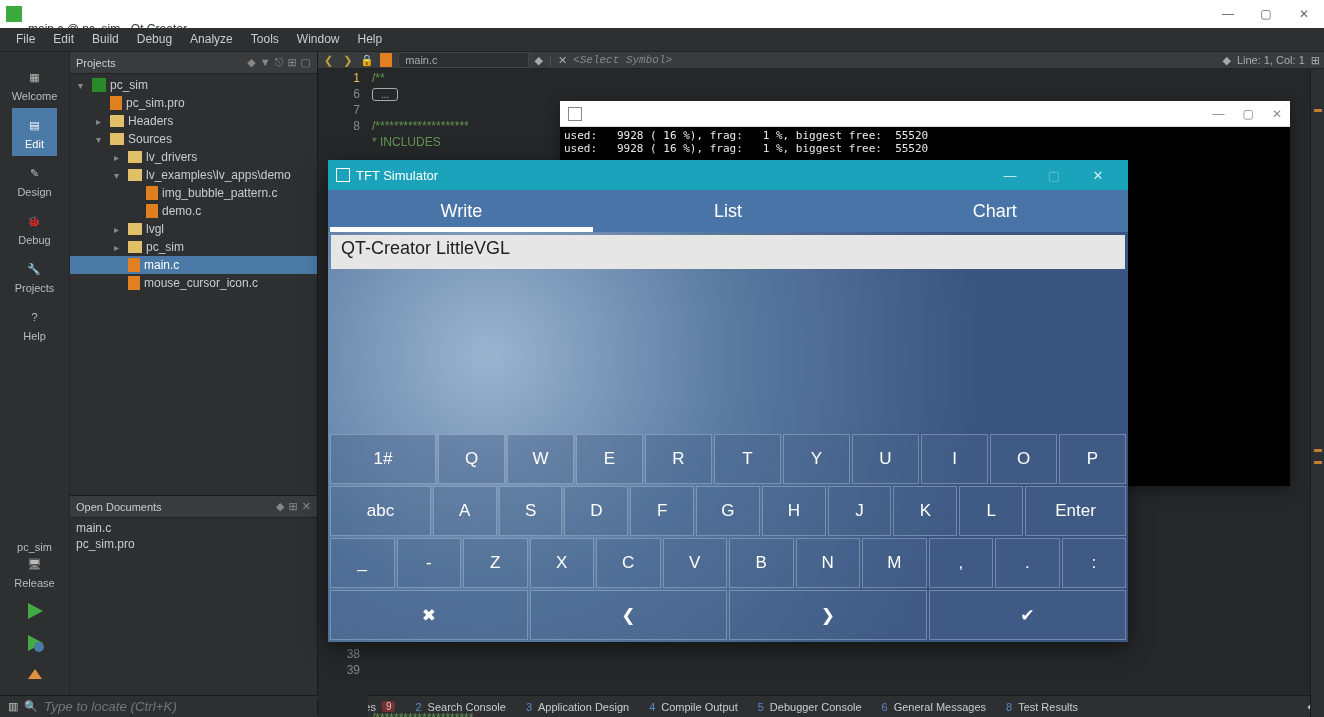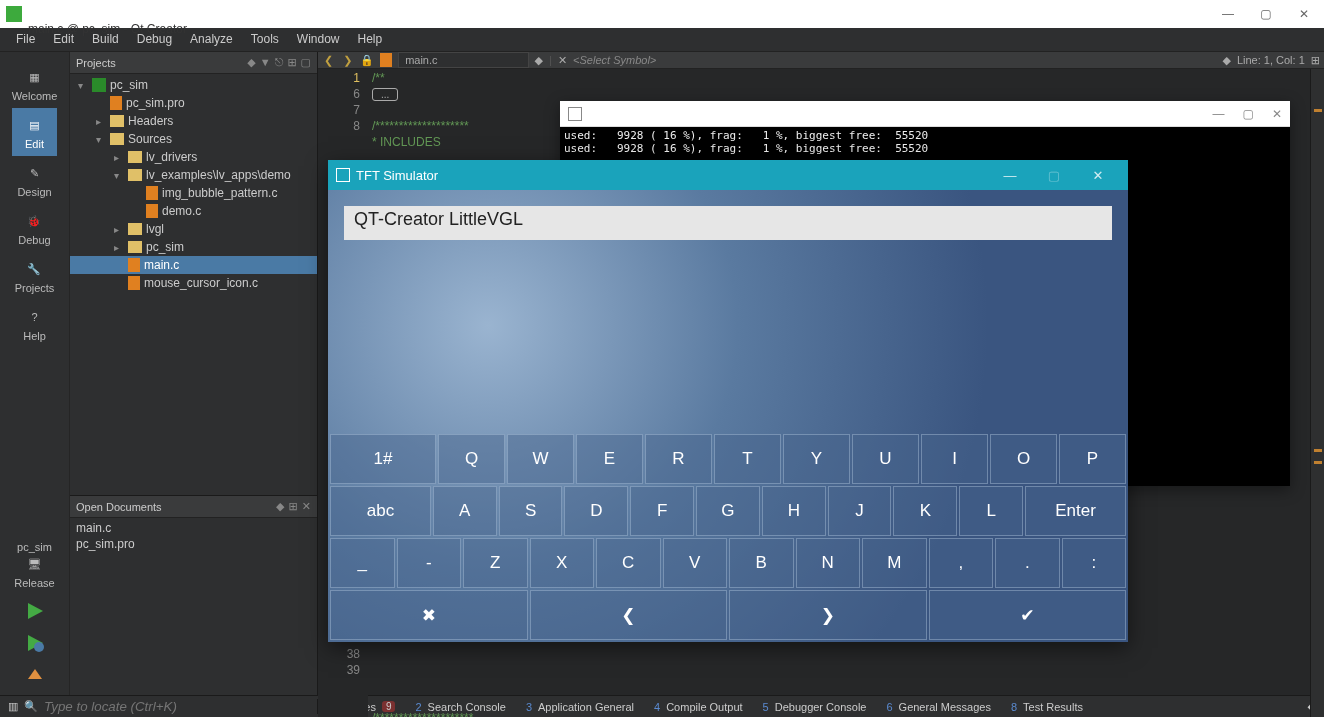--- a/index.html
+++ b/index.html
@@ -68,21 +68,21 @@
 .tft-win { position:absolute; left:328px; top:160px; width:800px; height:482px; box-shadow:0 6px 20px rgba(0,0,0,0.5);}
 .tft-win .tft-title { height:30px; background:#1aa3bb; color:#fff; display:flex; align-items:center; padding:0 8px; font-size:13px;}
 .tft-win .tft-title .icon { width:14px; height:14px; border:1px solid #fff; margin-right:6px;}
 .tft-win .tft-title .wb { margin-left:auto; display:flex; gap:0;}
 .tft-win .tft-title .wb span { width:44px; text-align:center; color:rgba(255,255,255,0.8);}
 .tft-body { height:calc(100% - 30px); display:flex; flex-direction:column;}
 .tft-tabs { height:42px; background:#4874a8; display:flex;}
 .tft-tab { flex:1; color:#fff; font-size:18px; display:flex; align-items:center; justify-content:center; position:relative;}
 .tft-tab.active::after { content:""; position:absolute; left:2px; right:2px; bottom:0; height:5px; background:#fff;}
 .tft-content { flex:1; background: radial-gradient(circle at 20% 30%, #9ab4d0 0%, #5a7aa0 35%, #3a5580 70%); position:relative; }
-.tft-input { height:34px; background:#e6e6e6; color:#222; font-size:18px; padding:3px 10px; margin:16px;}
+.tft-input { height:34px; background:#e6e6e6; color:#222; font-size:18px; padding:3px 10px; margin:3px;}
 .tft-kbd { position:absolute; left:2px; right:2px; bottom:2px; display:flex; flex-direction:column; gap:2px;}
 .kbd-row { display:flex; gap:2px;}
 .key { flex:1; height:50px; background:rgba(70,100,140,0.45); border:1px solid rgba(200,220,240,0.35); color:#fff; font-size:17px; display:flex; align-items:center; justify-content:center;}
 .key.wide { flex:1.6;}
 .key.wider { flex:2.4;}
 .right-gutter { width:14px; background:#2e2f30; border-left:1px solid #1a1a1a; position:relative;}
 .right-gutter .mark { position:absolute; right:2px; width:8px; height:3px; background:#c08030;}
 </style>
 </head>
 <body>
@@ -254,21 +254,21 @@
   <div class="editor-area">
     <div class="ed-toolbar">
       <span class="nav-arrow">❮</span>
       <span class="nav-arrow">❯</span>
       <span style="color:#888;">🔒</span>
       <span style="width:12px;height:14px;background:#e08020;display:inline-block;"></span>
       <span class="fname-sel">main.c</span>
       <span>◆</span>
       <span class="sep">|</span>
       <span>✕</span>
-      <span style="color:#888;font-style:italic;">&lt;Select Symbol&gt;</span>
+      <span style="color:#888;font-style:italic;font-family:Liberation Mono, monospace;">&lt;Select Symbol&gt;</span>
       <span class="spacer"></span>
       <span>◆</span>
       <span>Line: 1, Col: 1</span>
       <span>⊞</span>
     </div>
     <div class="ed-body">
       <div class="gutter" id="gutter">
           <div class="ln cur">1</div>
           <div class="ln">6</div>
           <div class="ln">7</div>
@@ -337,21 +337,21 @@
         <span class="num">1</span>
         <span>Issues</span>
         <span class="cnt-badge">9</span>
       </div>
       <div class="btab">
         <span class="num">2</span>
         <span>Search Console</span>
       </div>
       <div class="btab">
         <span class="num">3</span>
-        <span>Application General</span>
+        <span>Application Design</span>
       </div>
       <div class="btab">
         <span class="num">4</span>
         <span>Compile Output</span>
       </div>
       <div class="btab">
         <span class="num">5</span>
         <span>Debugger Console</span>
       </div>
       <div class="btab">
@@ -383,20 +383,25 @@
   <div class="tft-title">
     <span class="icon"></span>
     <span>TFT Simulator</span>
     <div class="wb">
       <span>—</span>
       <span style="color:rgba(255,255,255,0.35);">▢</span>
       <span>✕</span>
     </div>
   </div>
   <div class="tft-body">
+    <div class="tft-tabs" id="tft-tabs">
+        <div class="tft-tab active">Write</div>
+        <div class="tft-tab">List</div>
+        <div class="tft-tab">Chart</div>
+      </div>
     <div class="tft-content">
       <div class="tft-input">QT-Creator LittleVGL</div>
       <div class="tft-kbd" id="tft-kbd">
           <div class="kbd-row">
             <div class="key wide">1#</div>
             <div class="key">Q</div>
             <div class="key">W</div>
             <div class="key">E</div>
             <div class="key">R</div>
             <div class="key">T</div>

